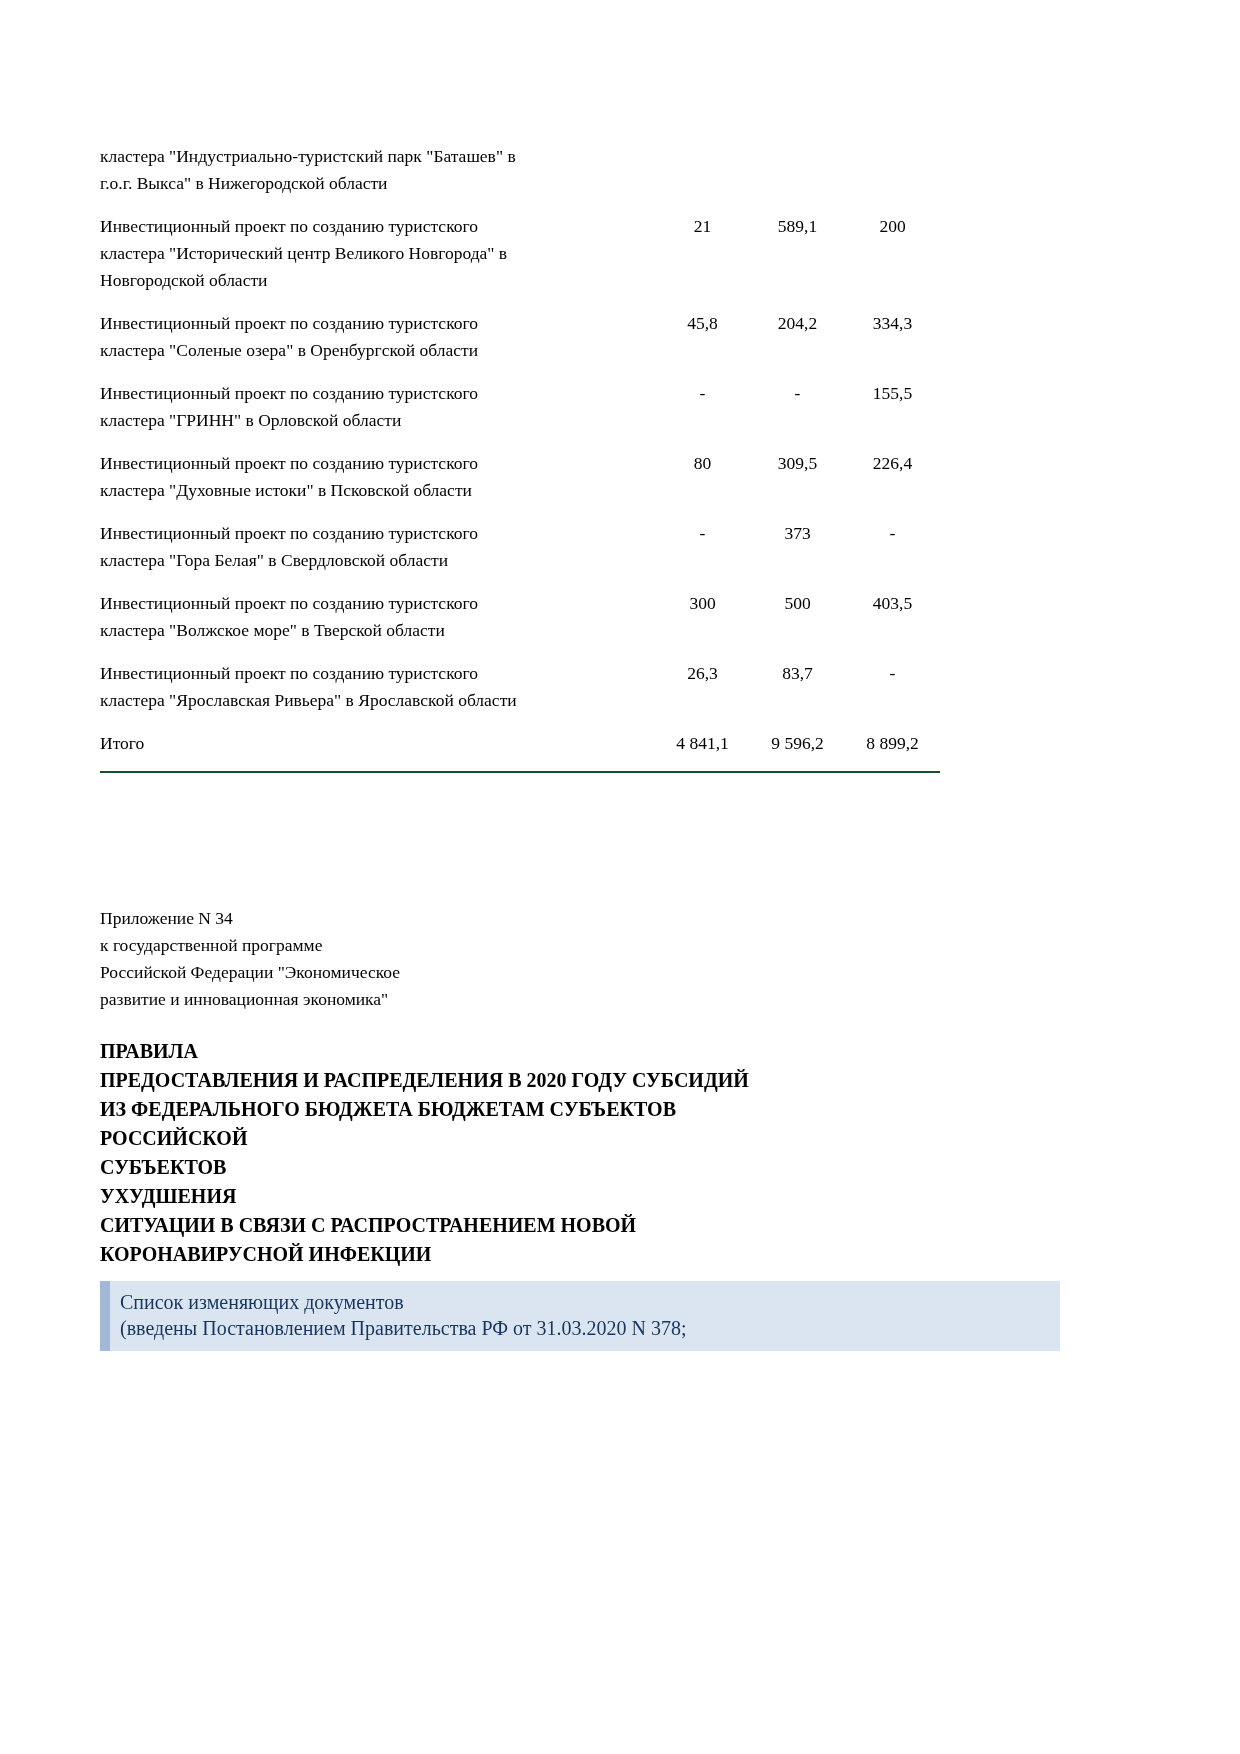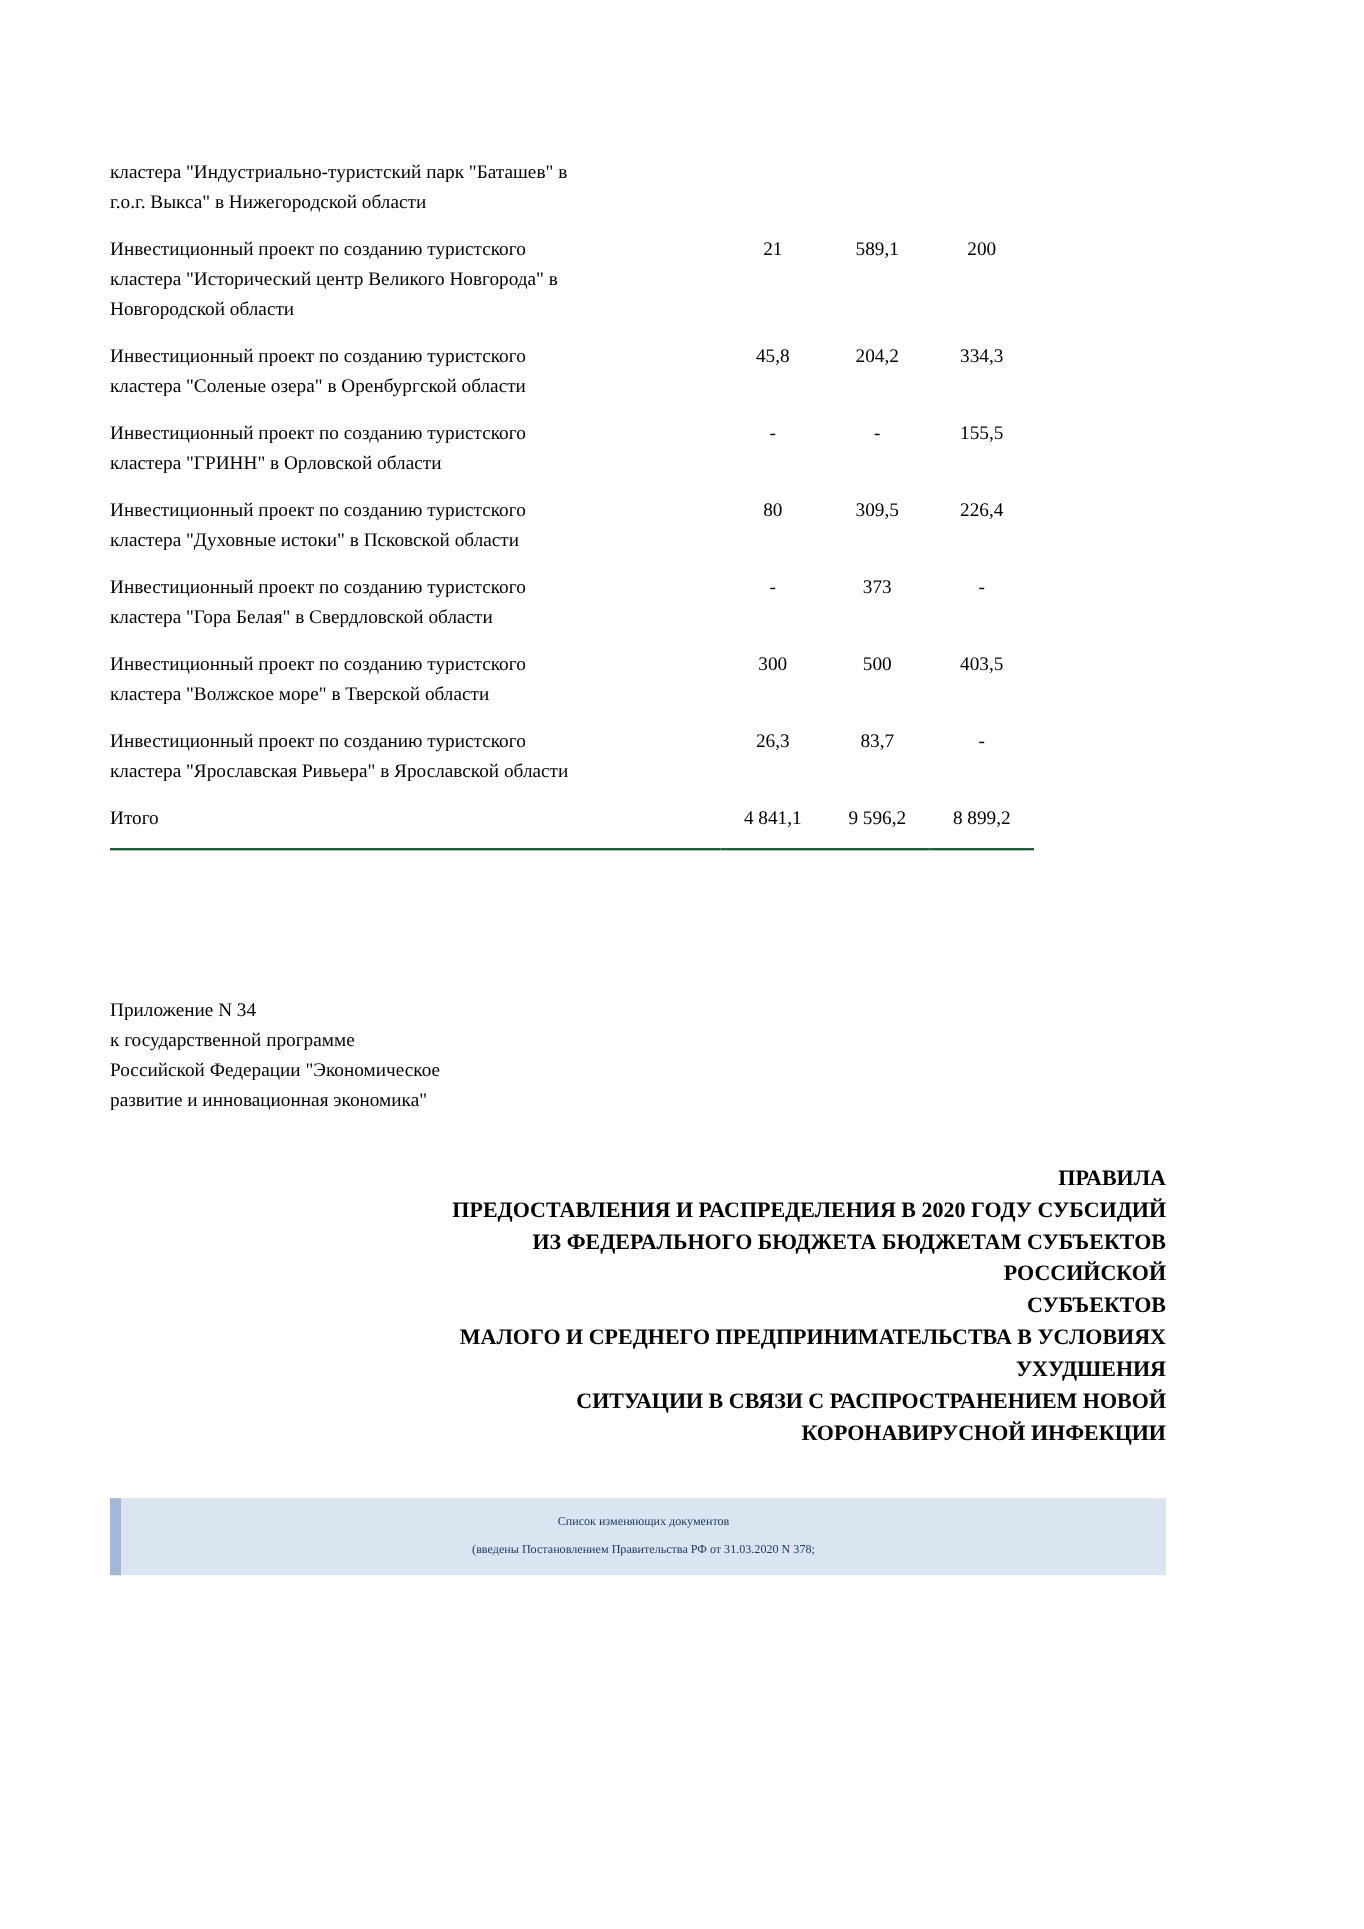--- a/index.html
+++ b/index.html
@@ -49,35 +49,35 @@
   
   .appendix {
     margin-top: 132px;
     text-align: left;
     font-size: 17.5px;
     line-height: 27px;
   }
 
   
   .doc-title {
-    margin-top: 44px;
-    text-align: right;
+    margin-top: 24px;
+    text-align: left;
     font-weight: bold;
     font-size: 20px;
     line-height: 29px;
   }
 
   
   .note {
-    margin-top: 44px;
+    margin-top: 12px;
     background: var(--note-bg, #dbe5f1);
     border-left: 10px solid var(--note-bar, #a3b8d6);
     color: var(--note-text, #17365d);
-    text-align: center;
-    font-size: 11px;
+    text-align: left;
+    font-size: 20px;
     line-height: 26px;
     padding: 8px 10px 10px 10px;
   }
 </style>
 </head>
 <body>
 
 <div class="page">
   <div class="content">
 
@@ -179,21 +179,20 @@
       <div>Российской Федерации "Экономическое</div>
       <div>развитие и инновационная экономика"</div>
     </div>
 
     <div class="doc-title">
       <div>ПРАВИЛА</div>
       <div>ПРЕДОСТАВЛЕНИЯ И РАСПРЕДЕЛЕНИЯ В 2020 ГОДУ СУБСИДИЙ</div>
       <div>ИЗ ФЕДЕРАЛЬНОГО БЮДЖЕТА БЮДЖЕТАМ СУБЪЕКТОВ</div>
       <div>РОССИЙСКОЙ</div>
       <div>СУБЪЕКТОВ</div>
-      <div>МАЛОГО И СРЕДНЕГО ПРЕДПРИНИМАТЕЛЬСТВА В УСЛОВИЯХ</div>
       <div>УХУДШЕНИЯ</div>
       <div>СИТУАЦИИ В СВЯЗИ С РАСПРОСТРАНЕНИЕМ НОВОЙ</div>
       <div>КОРОНАВИРУСНОЙ ИНФЕКЦИИ</div>
     </div>
 
     <div class="note">
       <div>Список изменяющих документов</div>
       <div>(введены Постановлением Правительства РФ от 31.03.2020 N 378;</div>
     </div>
 

